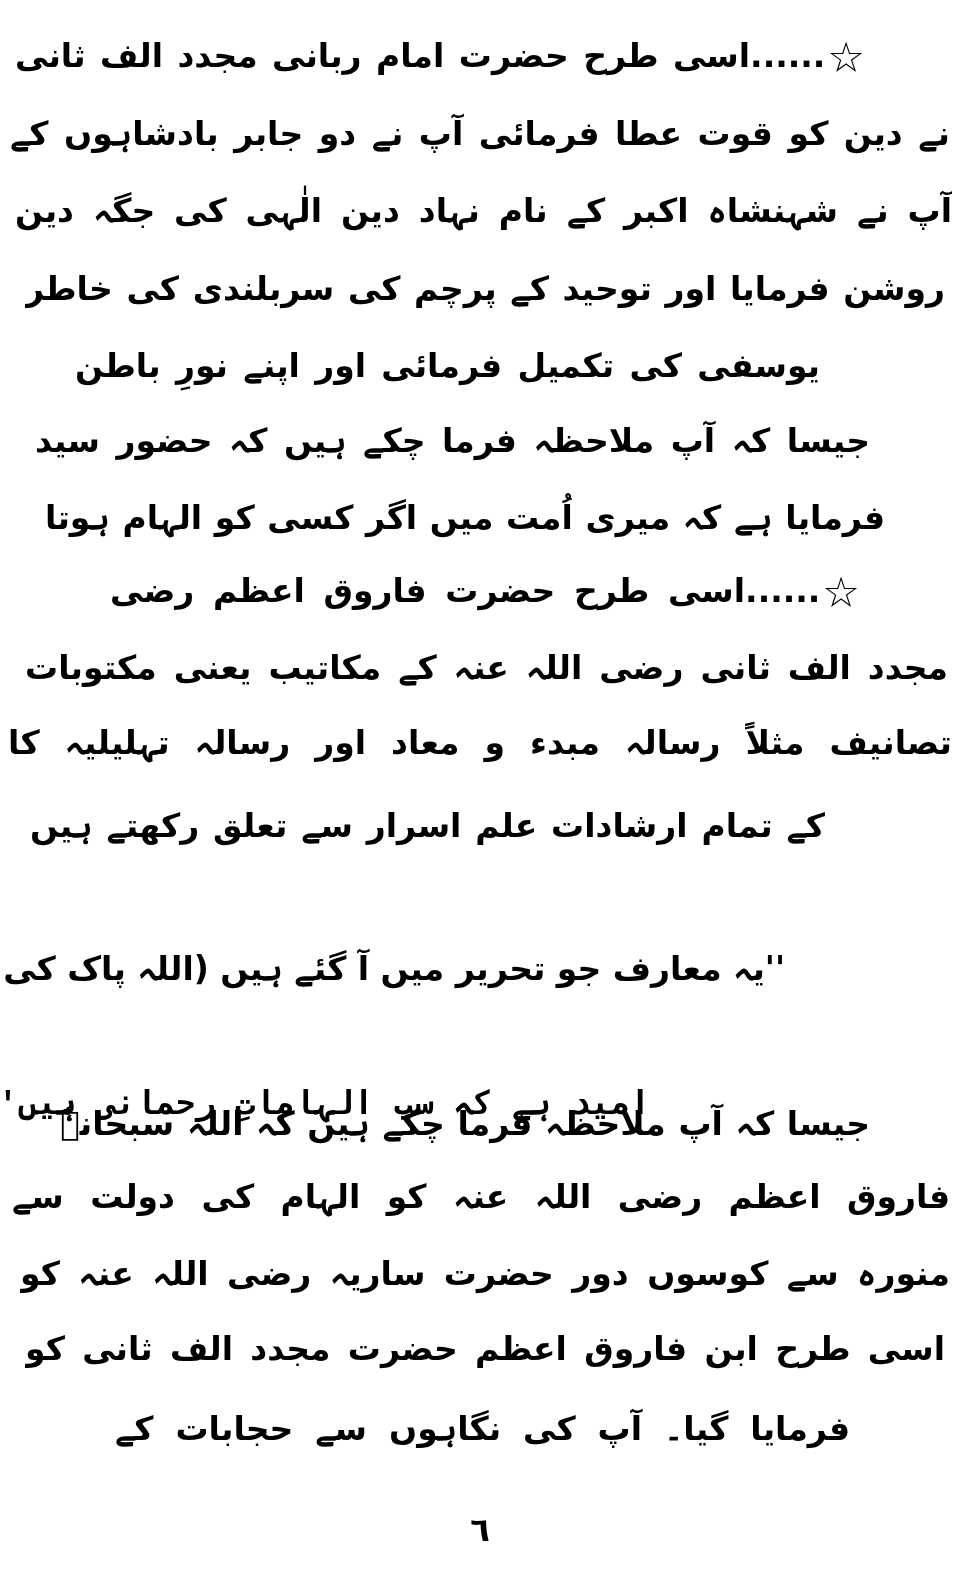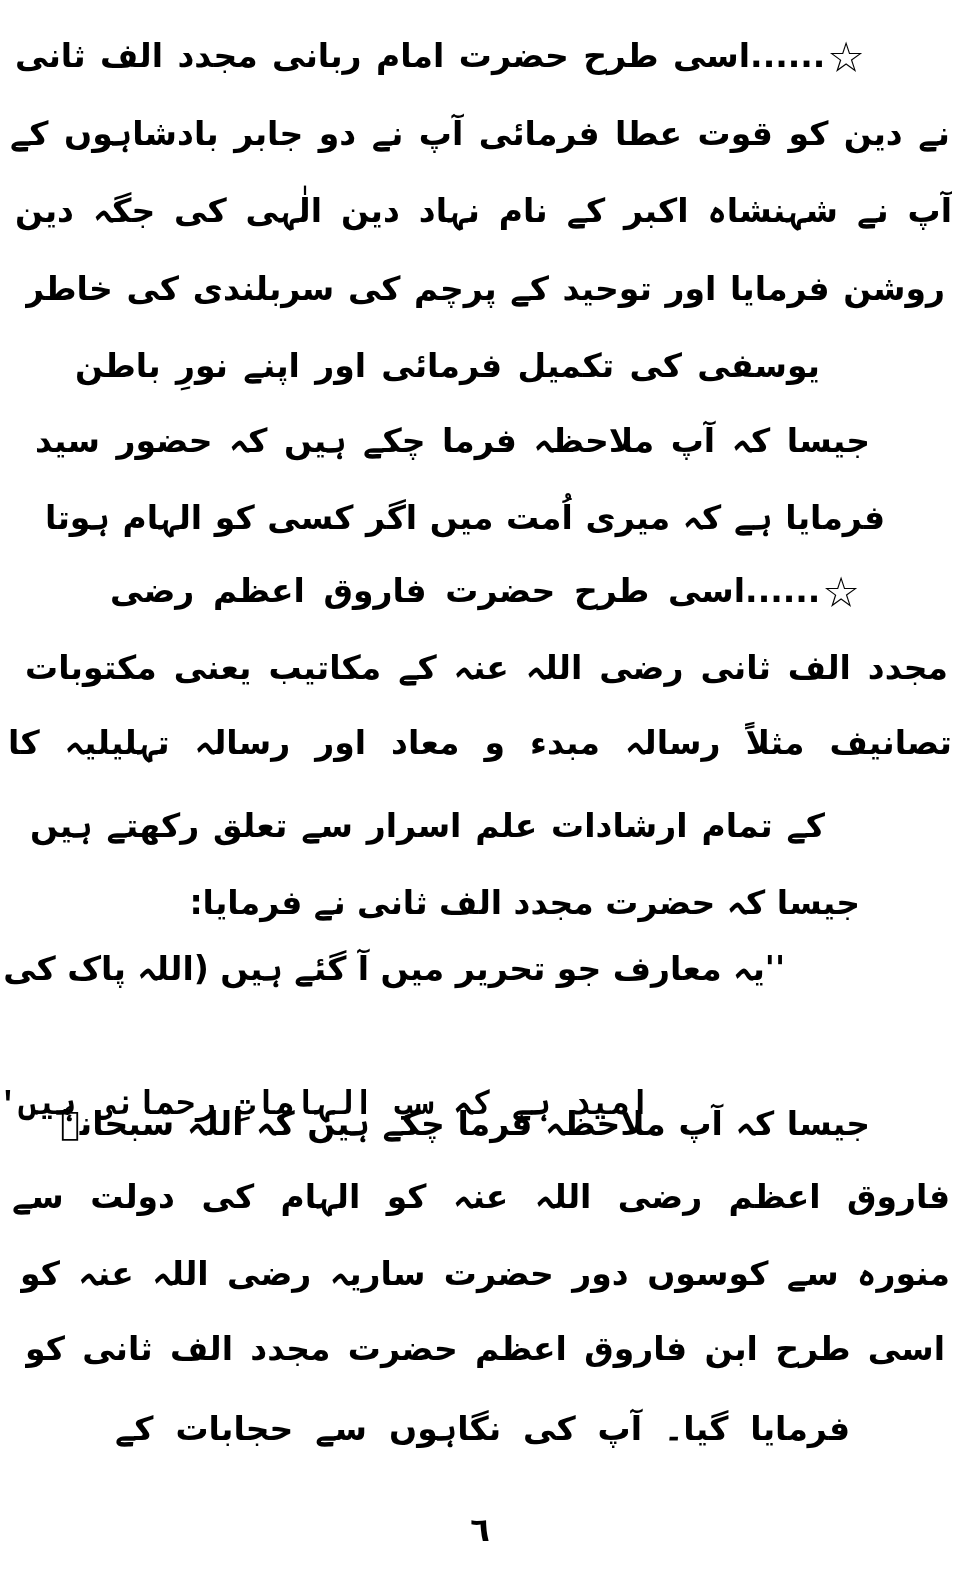--- a/index.html
+++ b/index.html
@@ -88,21 +88,20 @@
   <div class="line l4 justify">روشن فرمایا اور توحید کے پرچم کی سربلندی کی خاطر گوالیار کے قلعہ میں قید ہو کر سنت</div>
   <div class="line l5 justify">یوسفی کی تکمیل فرمائی اور اپنے نورِ باطن سے طالبین کے قلوب کو عرش رحمان بنا دیا۔</div>
   <div class="line l6 justify">جیسا کہ آپ ملاحظہ فرما چکے ہیں کہ حضور سید عالم صلی اللہ علیہ وسلم نے ارشاد</div>
   <div class="line l7 justify">فرمایا ہے کہ میری اُمت میں اگر کسی کو الہام ہوتا تو عمر (رضی اللہ عنہ) کو ہوتا۔</div>
   <div class="line l8 justify">
     <span class="star">☆</span><span>......اسی طرح حضرت فاروق اعظم رضی اللہ عنہ کے فرزند دلبند امام ربانی</span>
   </div>
   <div class="line l9 justify">مجدد الف ثانی رضی اللہ عنہ کے مکاتیب یعنی مکتوبات امام ربانی اور دیگر شہرہ آفاق</div>
   <div class="line l10 justify">تصانیف مثلاً رسالہ مبدء و معاد اور رسالہ تہلیلیہ کا مطالعہ کیا جائے تو معلوم ہوگا کہ آپ</div>
   <div class="line l11 justify">کے تمام ارشادات علم اسرار سے تعلق رکھتے ہیں یعنی الہامی ہیں۔</div>
-  <div class="line l12">جیسا کہ حضرت مجدد الف ثانی نے فرمایا:</div>
   <div class="line l13">''یہ معارف جو تحریر میں آ گئے ہیں (اللہ پاک کی رحمت سے)</div>
   <div class="line l14">امید ہے کہ سب الہاماتِ رحمانی ہیں''٦</div>
   <div class="line l15 justify">جیسا کہ آپ ملاحظہ فرما چکے ہیں کہ اللہ سبحانہٗ تعالیٰ نے حضرت سیدنا</div>
   <div class="line l16 justify">فاروق اعظم رضی اللہ عنہ کو الہام کی دولت سے سرفراز فرمایا تھا اور انہوں نے مدینہ</div>
   <div class="line l17 justify">منورہ سے کوسوں دور حضرت ساریہ رضی اللہ عنہ کو مشکلات میں دیکھ کر دستگیری فرمائی۔</div>
   <div class="line l18 justify">اسی طرح ابن فاروق اعظم حضرت مجدد الف ثانی کو بھی الہام کی دولت سے سرفراز</div>
   <div class="line l19 justify">فرمایا گیا۔ آپ کی نگاہوں سے حجابات کے پردے ہٹا دیے گئے۔</div>
 
   <div class="page-number">٦</div>
 

